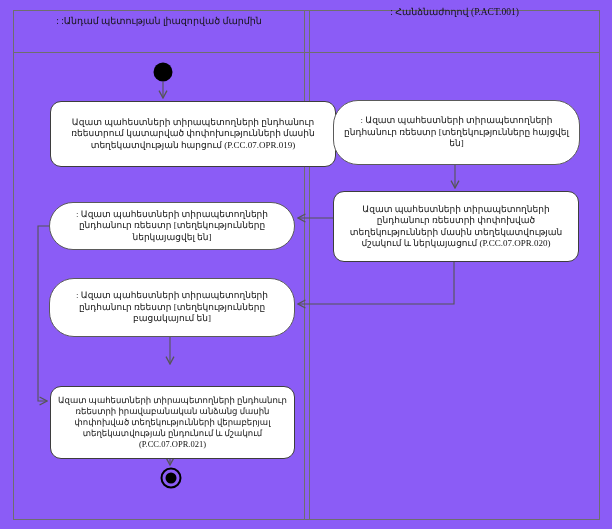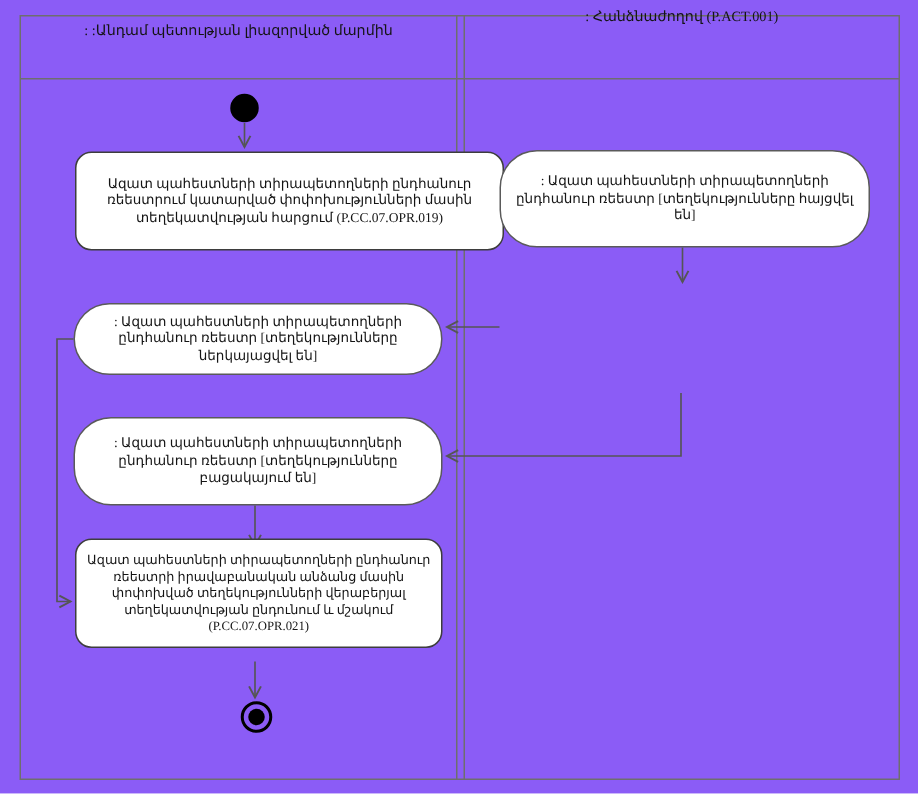--- a/index.html
+++ b/index.html
@@ -17,21 +17,21 @@
     border:1px solid #4e4e4e;display:flex;align-items:center;justify-content:center;
     text-align:center;font-size:9px;line-height:11.5px;padding:2px 7px;
   }
   .act{border-radius:11px;border-color:#3d3d3d;}
   .obj{border-color:#5a5a5a;border-radius:25px;}
   #a1{left:50px;top:101px;width:286px;height:66px;}
   #o1{left:333px;top:100px;width:247px;height:65px;}
   #a2{left:333px;top:191px;width:246px;height:71px;}
   #o2{left:49px;top:202px;width:246px;height:48px;}
   #o3{left:49px;top:278px;width:246px;height:59px;}
-  #a3{left:50px;top:359px;width:245px;height:73px;font-size:8.5px;line-height:11px;}
+  #a3{left:50px;top:386px;width:245px;height:73px;font-size:8.5px;line-height:11px;}
 </style>
 </head>
 <body>
 
 <div class="stage">
 
   <svg class="layer" viewBox="0 0 612 529">
     <defs>
       <marker id="arr" viewBox="0 0 10 10" refX="8.5" refY="5" markerWidth="9" markerHeight="9" orient="auto">
         <path d="M1,1 L8.5,5 L1,9" fill="none" stroke="#555555" stroke-width="1.3"></path>
@@ -63,20 +63,23 @@
   <div class="hdr hdr-right">
     <div>: Հանձնաժողով (P.ACT.001)</div>
   </div>
 
   <div id="a1" class="node act">
     <span>Ազատ պահեստների տիրապետողների ընդհանուր ռեեստրում կատարված փոփոխությունների մասին տեղեկատվության հարցում (P.CC.07.OPR.019)</span>
   </div>
   <div id="o1" class="node obj">
     <span>: Ազատ պահեստների տիրապետողների ընդհանուր ռեեստր [տեղեկությունները հայցվել են]</span>
   </div>
+  <div id="a2" class="node act">
+    <span>Ազատ պահեստների տիրապետողների ընդհանուր ռեեստրի փոփոխված տեղեկությունների մասին տեղեկատվության մշակում և ներկայացում (P.CC.07.OPR.020)</span>
+  </div>
   <div id="o2" class="node obj">
     <span>: Ազատ պահեստների տիրապետողների ընդհանուր ռեեստր [տեղեկությունները ներկայացվել են]</span>
   </div>
   <div id="o3" class="node obj">
     <span>: Ազատ պահեստների տիրապետողների ընդհանուր ռեեստր [տեղեկությունները բացակայում են]</span>
   </div>
   <div id="a3" class="node act">
     <span>Ազատ պահեստների տիրապետողների ընդհանուր ռեեստրի իրավաբանական անձանց մասին փոփոխված տեղեկությունների վերաբերյալ տեղեկատվության ընդունում և մշակում (P.CC.07.OPR.021)</span>
   </div>
 

